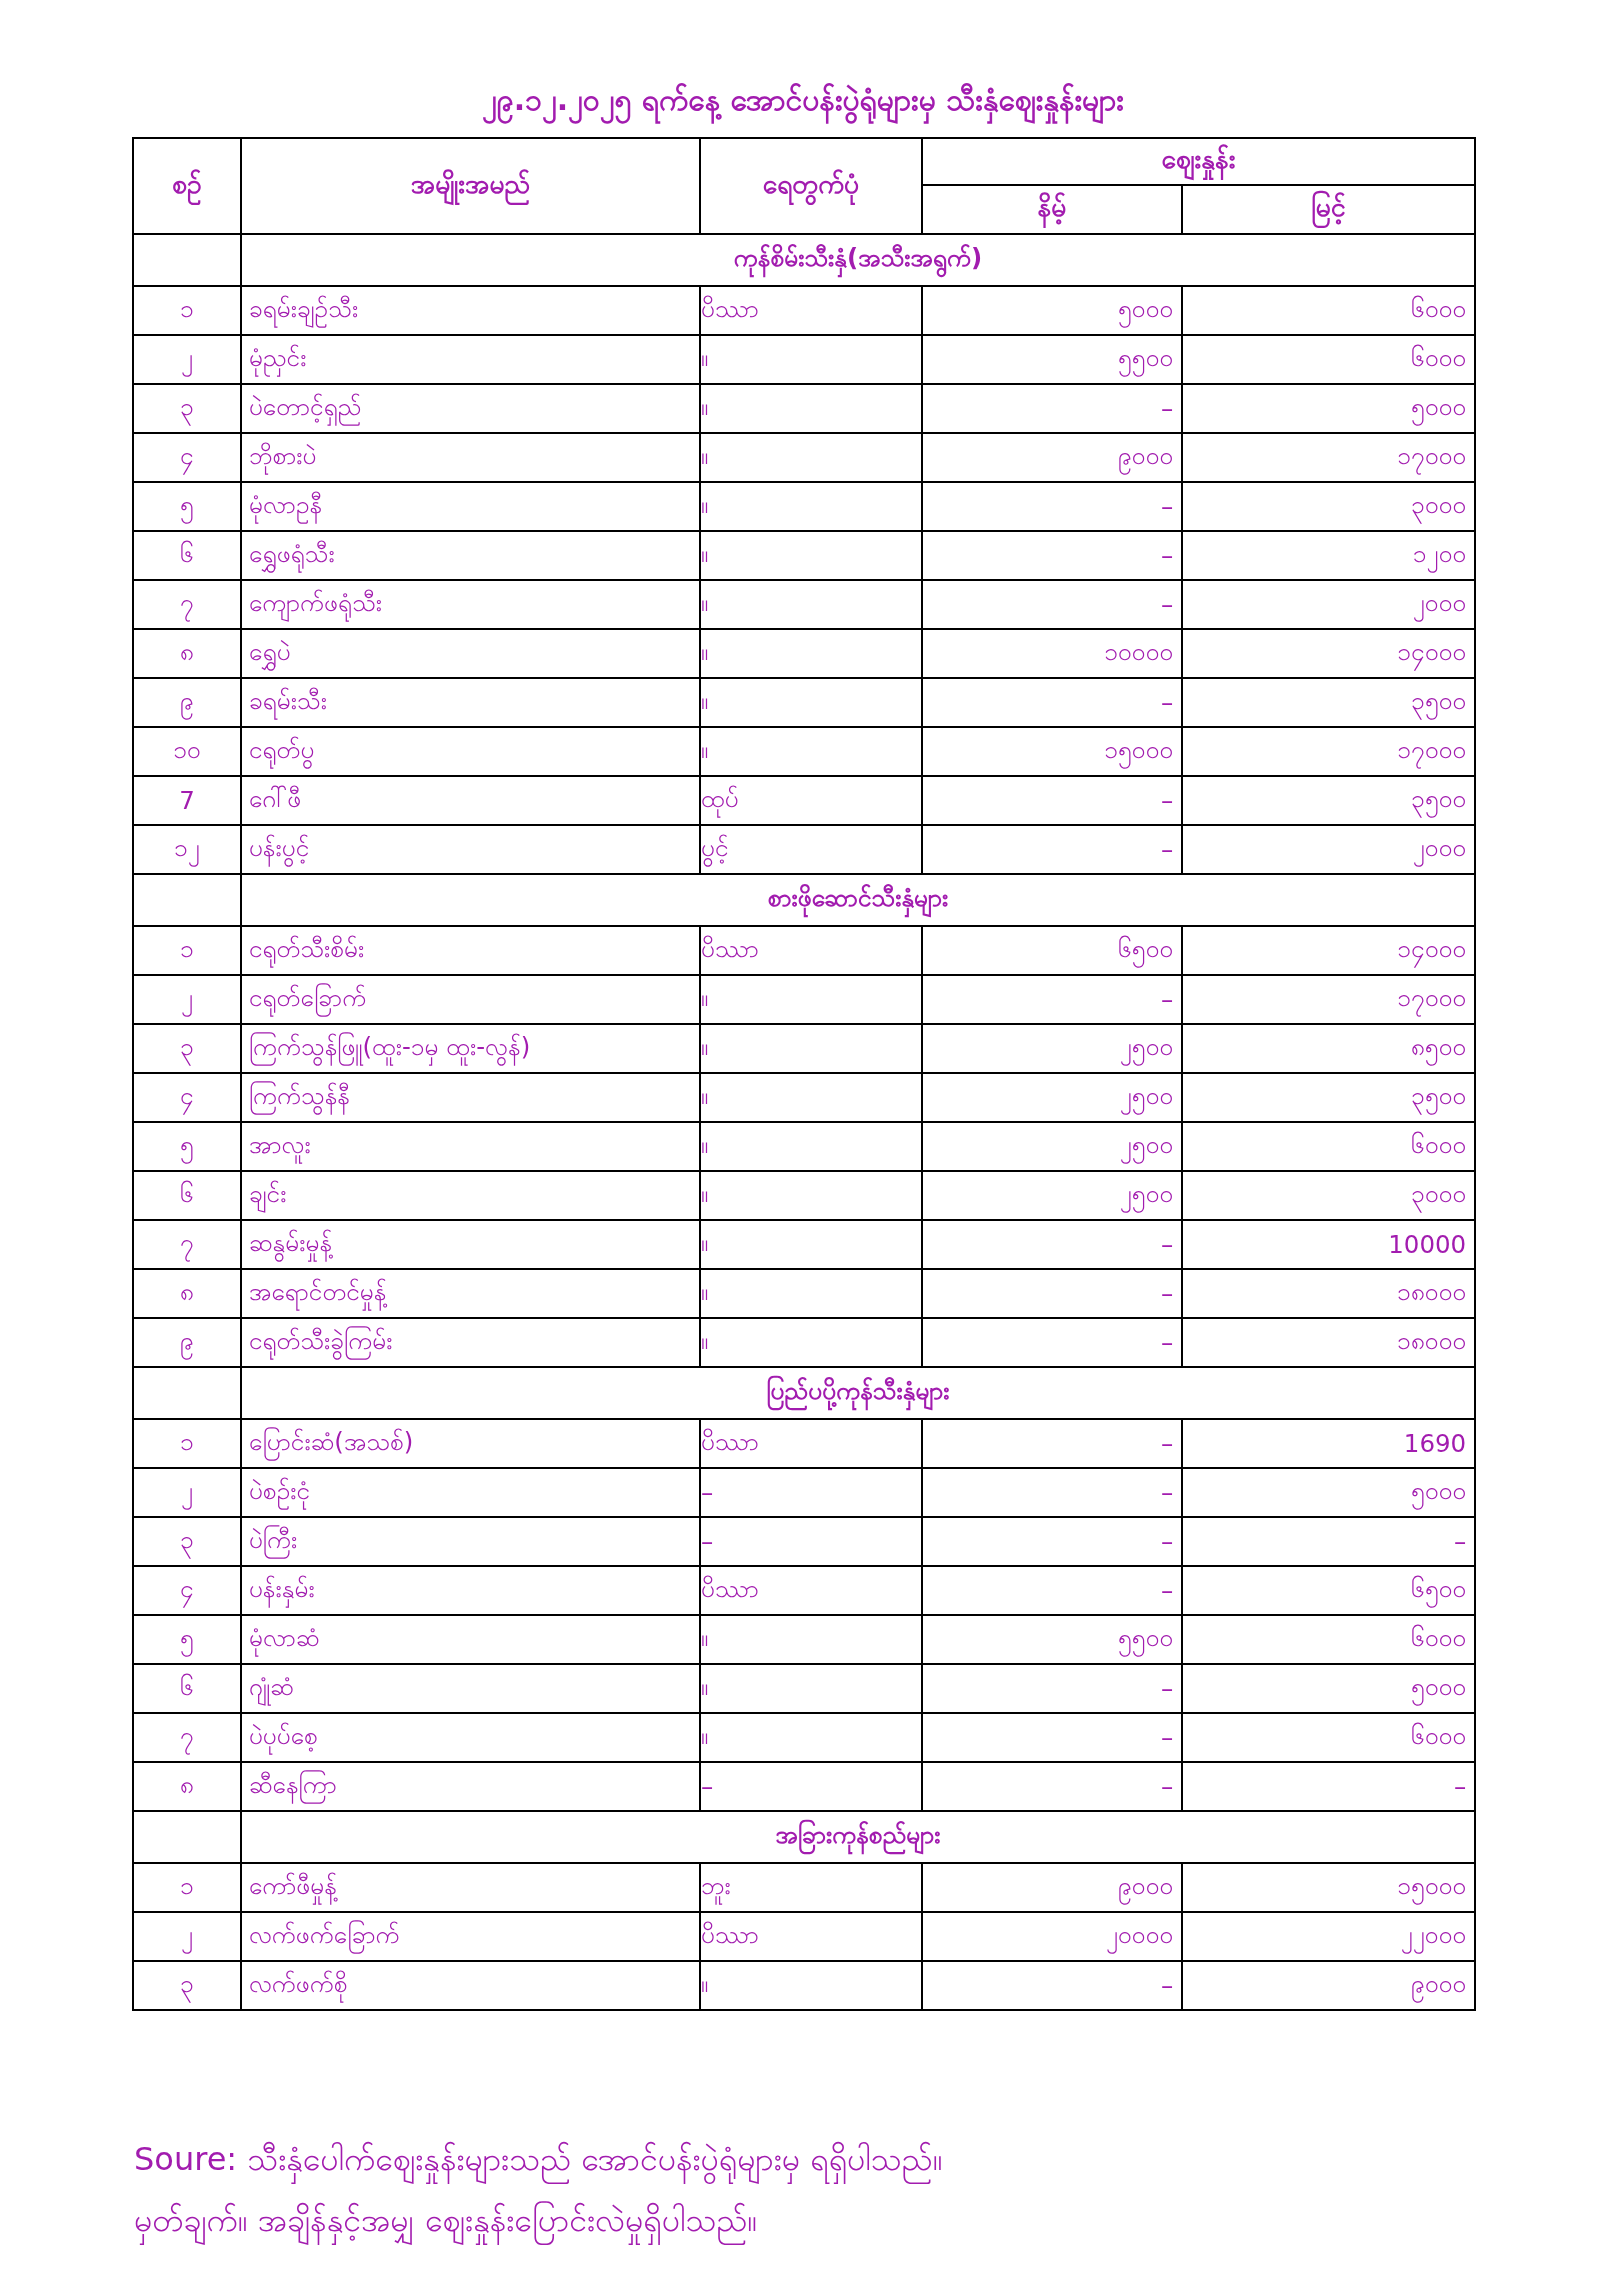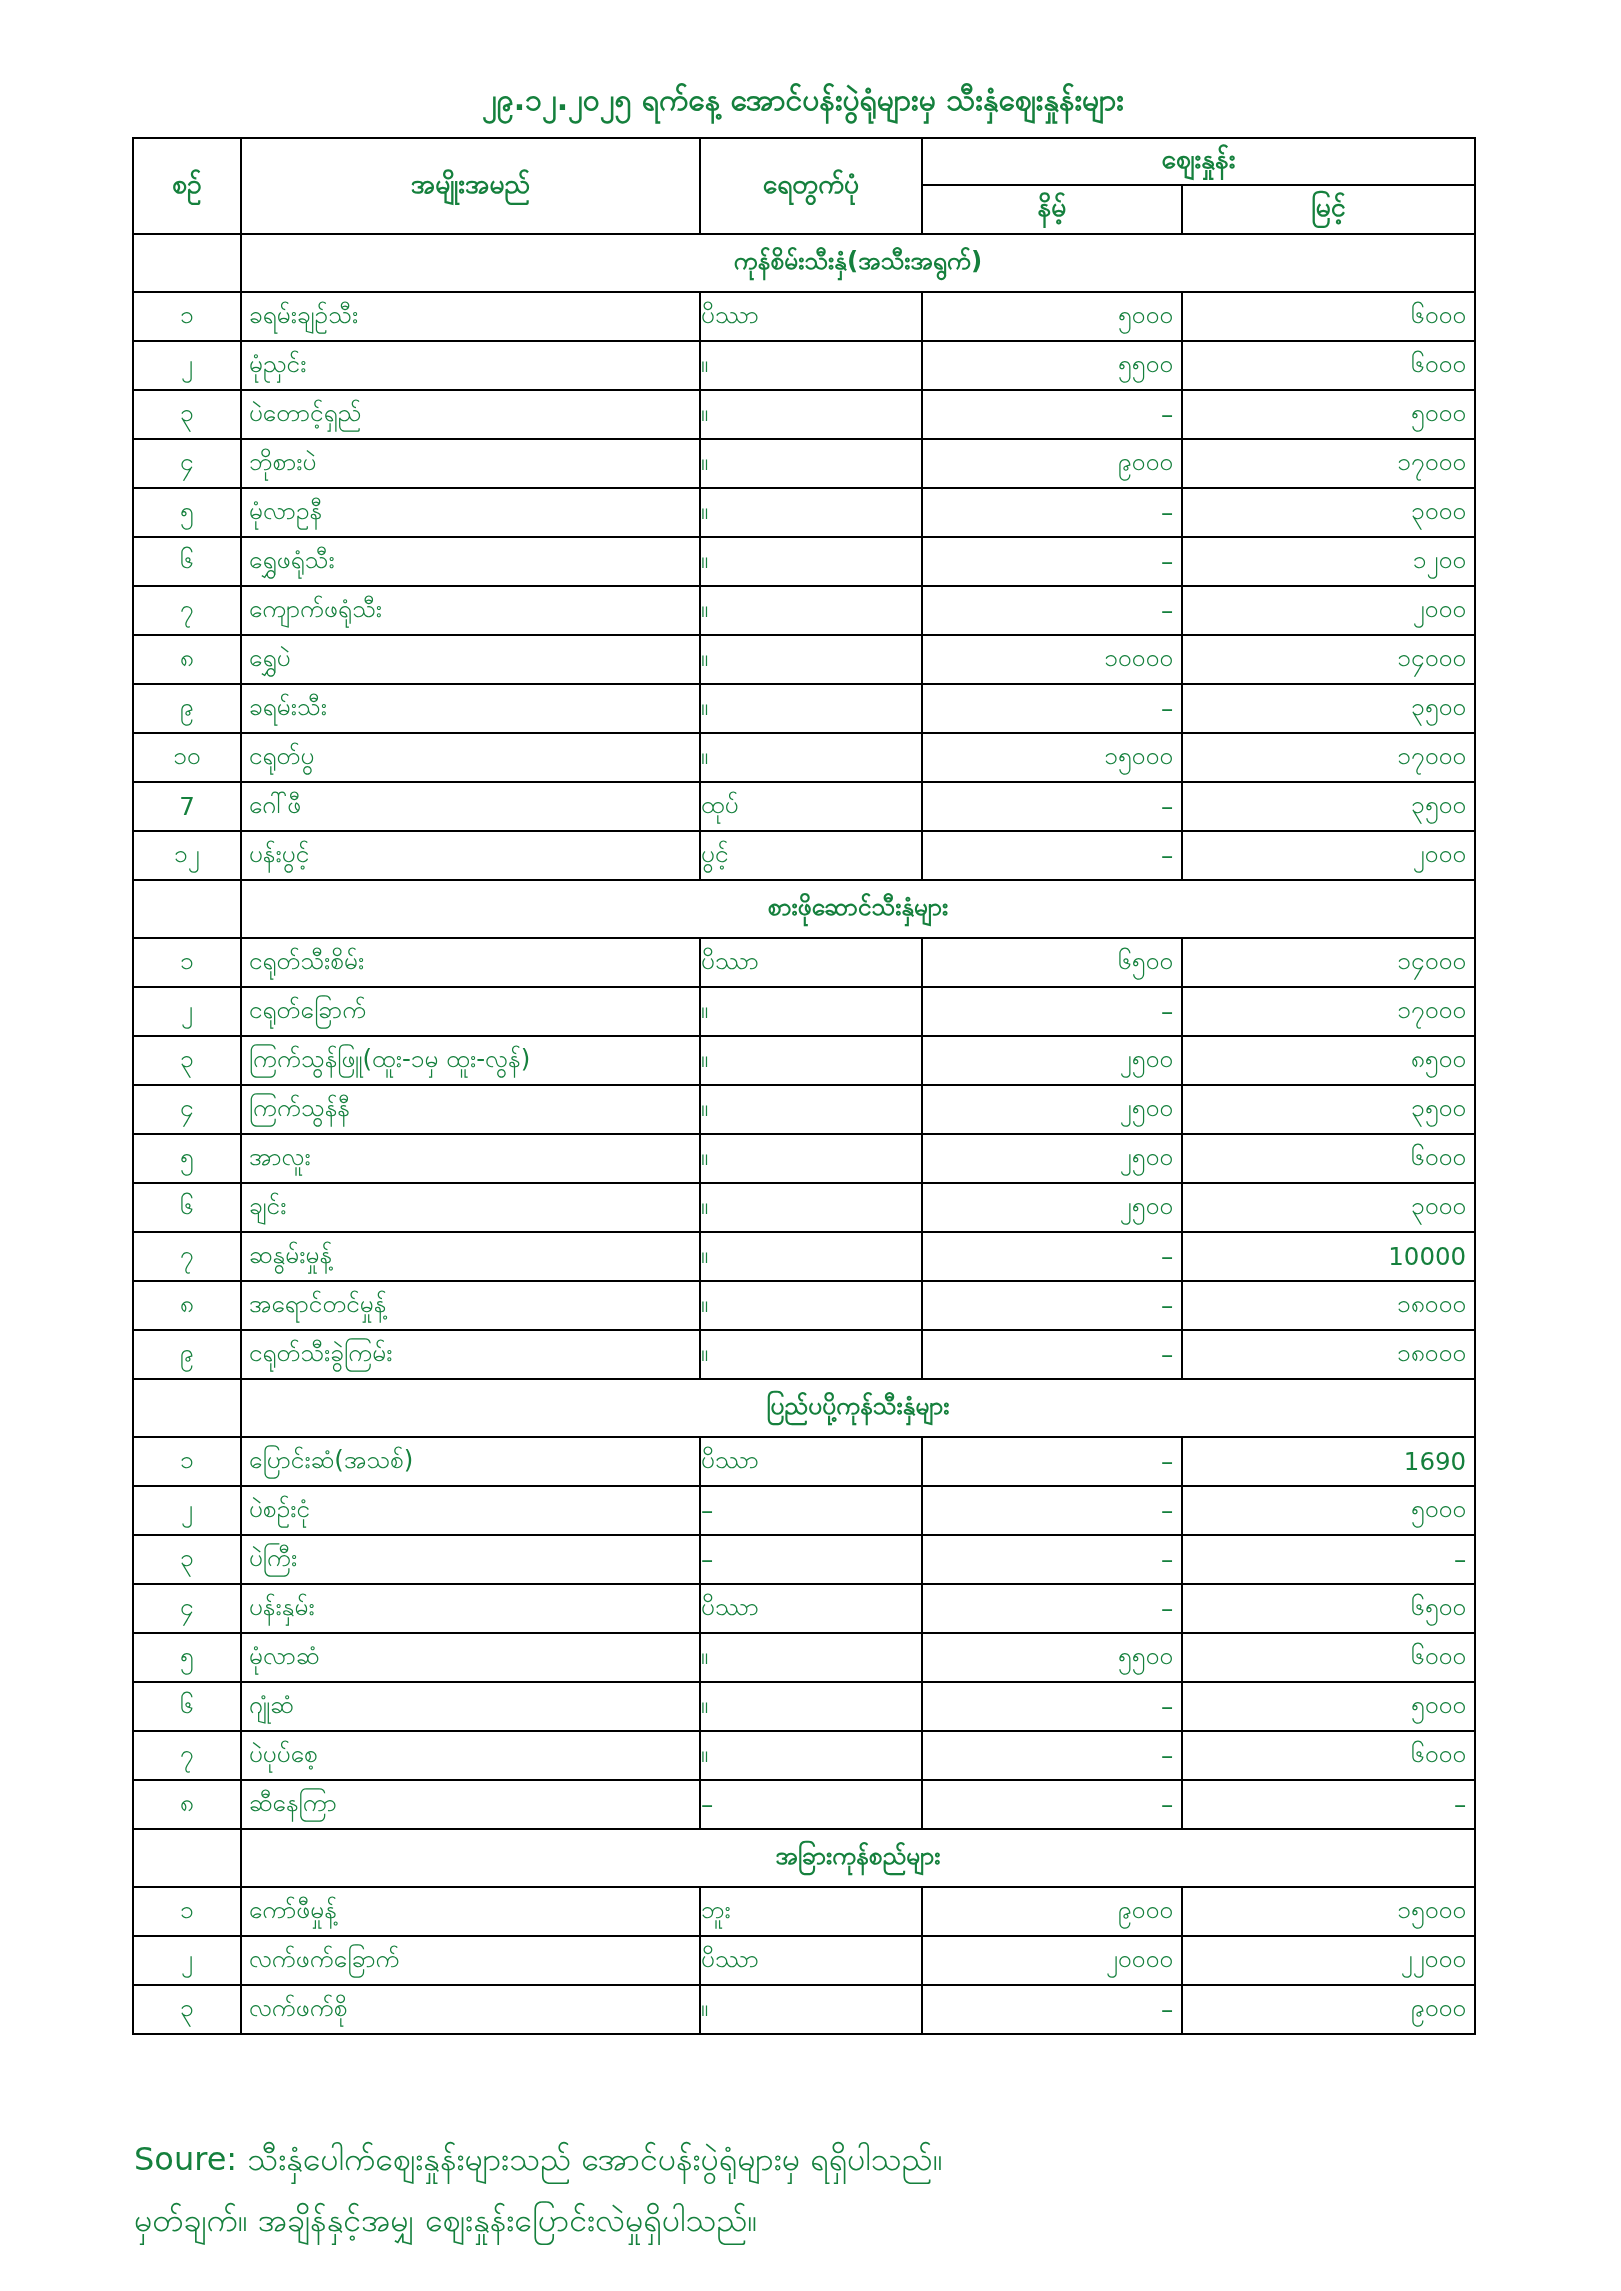--- a/index.html
+++ b/index.html
@@ -1,20 +1,20 @@
 <!DOCTYPE html>
 <html><head>
 <meta charset="utf-8">
 <style>
   html,body { margin:0; padding:0; background:#ffffff; }
   .page {
     position:relative;
     width:1621px; height:2292px;
     background:#ffffff;
-    color:#15803d;
+    color:#a21caf;
     font-family:"DejaVu Sans","Liberation Sans",sans-serif;
   }
   .title {
     position:absolute;
     top:80px; left:132px; width:1342px;
     text-align:center;
     font-weight:bold;
     font-size:30px;
     line-height:39px;
     white-space:nowrap;
@@ -33,21 +33,21 @@
     vertical-align:middle;
   }
   .price-table thead th {
     font-weight:bold;
     font-size:26.5px;
     text-align:center;
   }
   .price-table thead tr.h1 { height:47px;font-family:Liberation Mono, monospace; }
   .price-table thead tr.h2 { height:49px; }
   .price-table tbody tr { height:49px; }
-  .price-table tbody tr.section-row { height:58px; }
+  .price-table tbody tr.section-row { height:52px; }
   .price-table tbody td { font-size:24.5px; }
   .section-cell {
     text-align:center;
     font-weight:bold;
     font-size:26.5px;
   }
   .no-cell   { text-align:center; }
   .name-cell { text-align:left; padding-left:6.9px !important; }
   .unit-cell { text-align:left; }
   .low-cell, .high-cell { text-align:right; padding-right:7.8px !important; }

